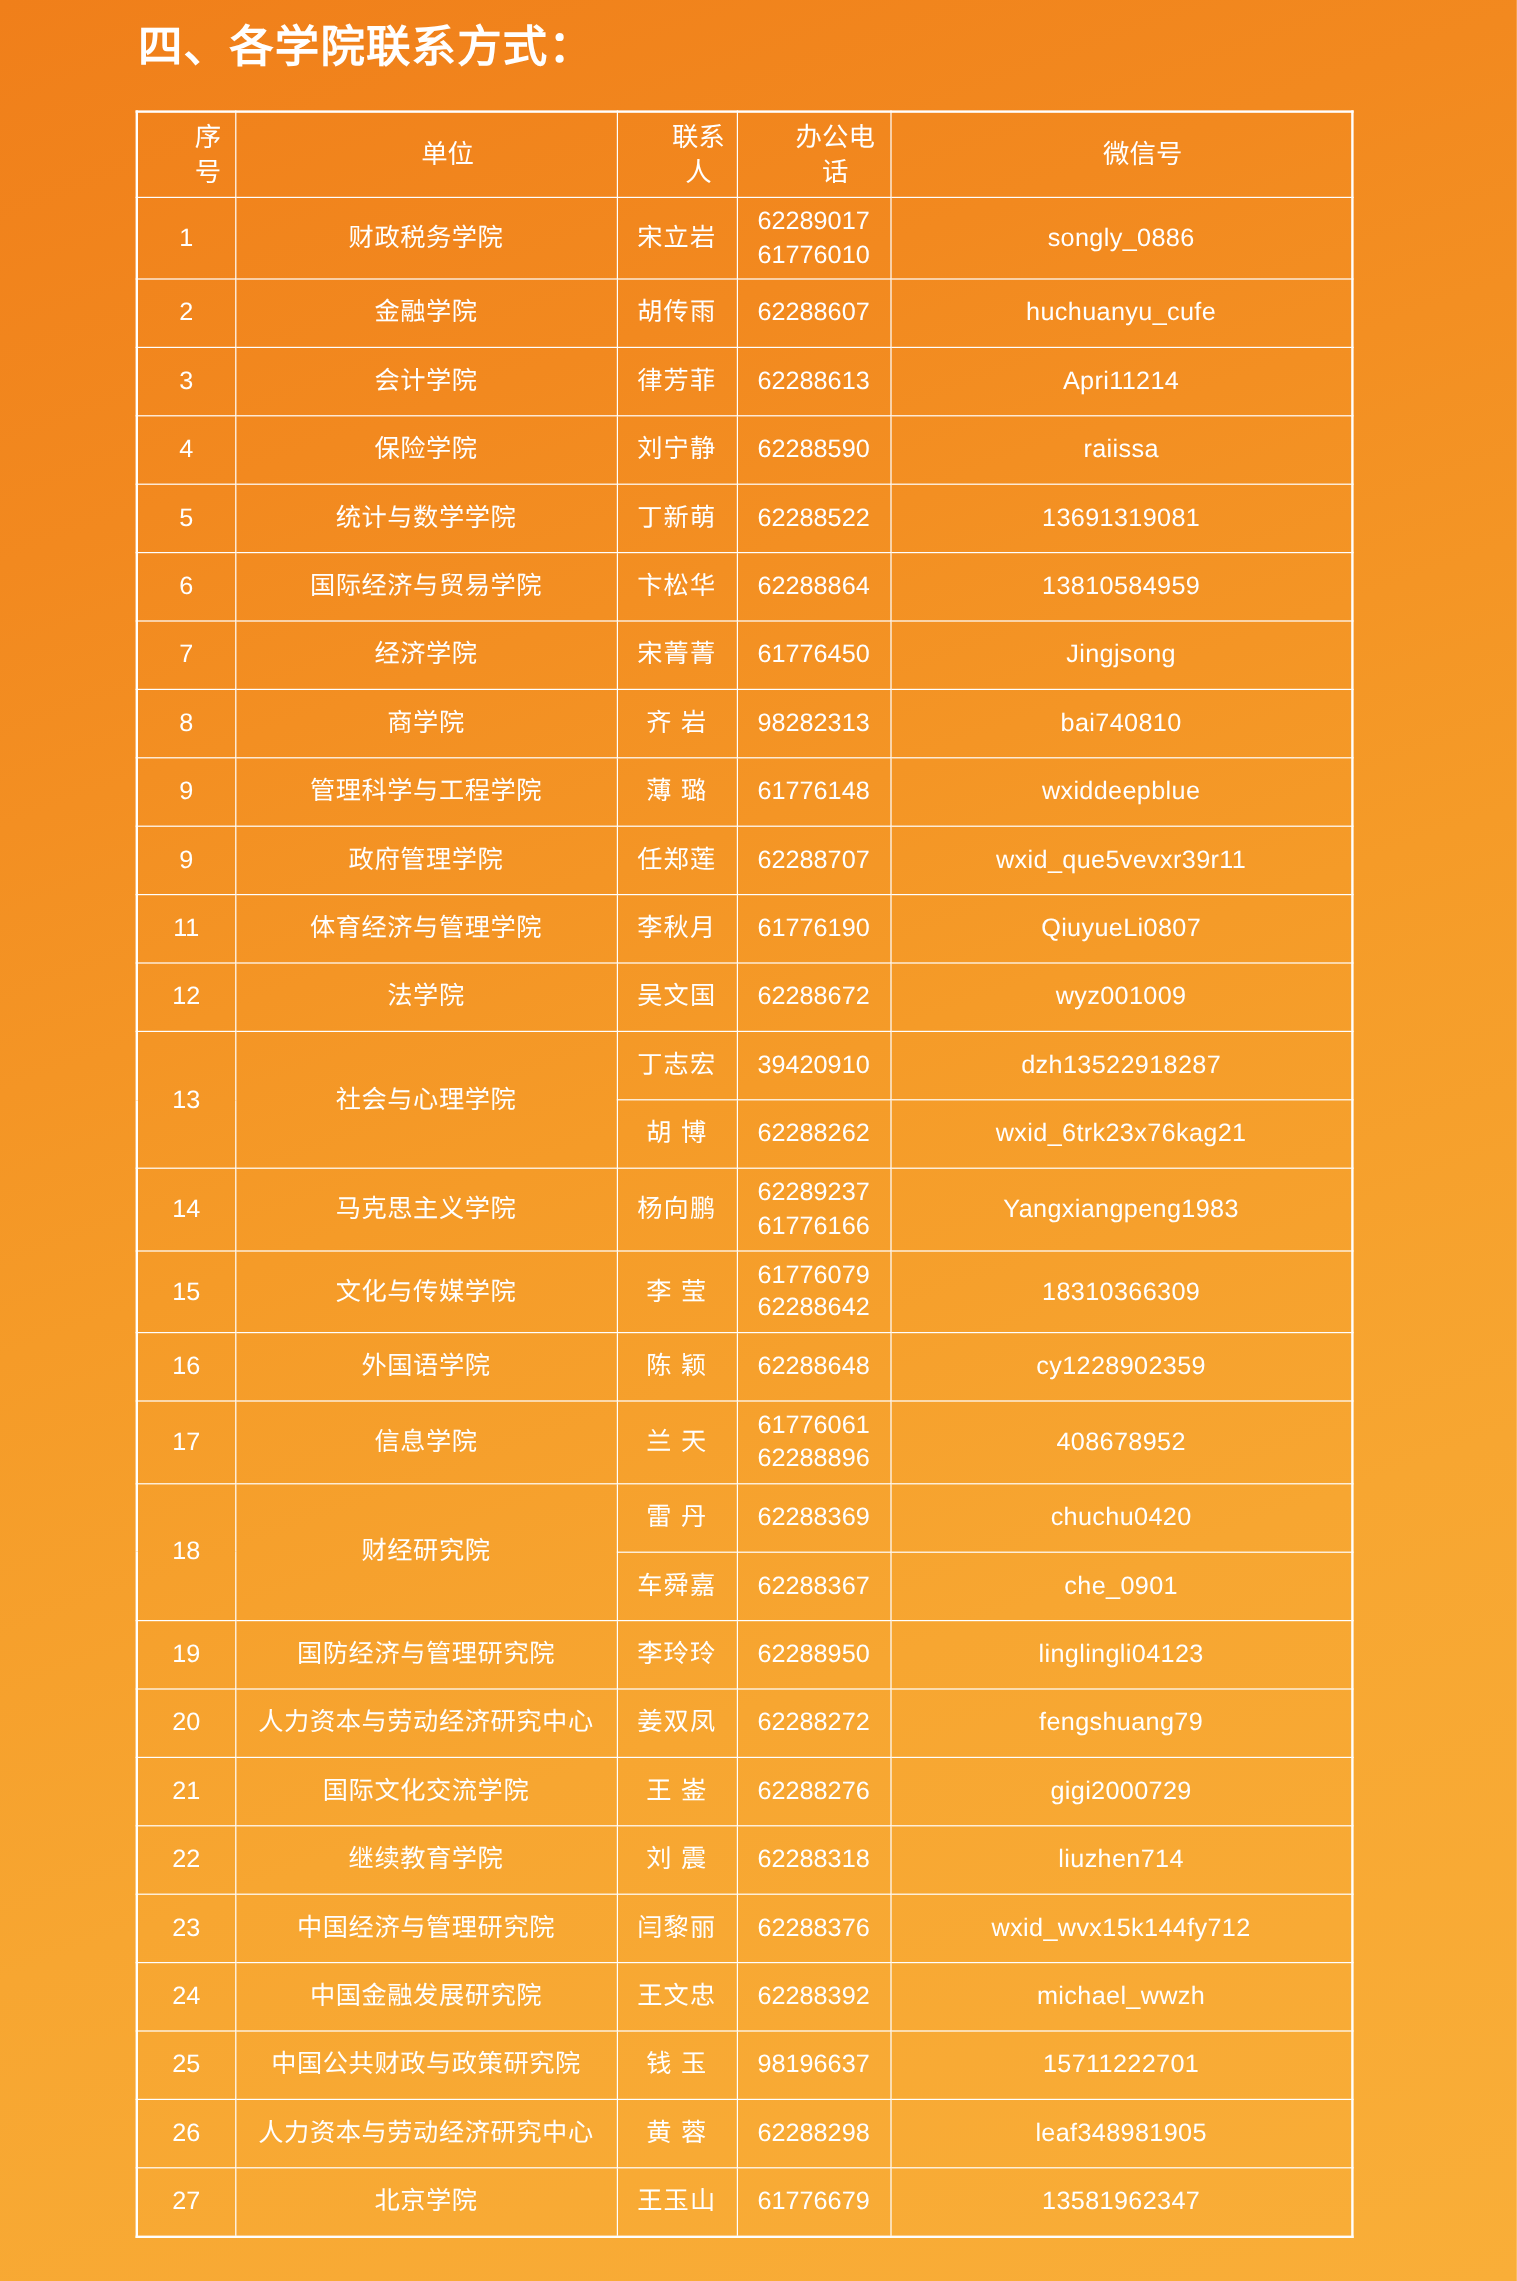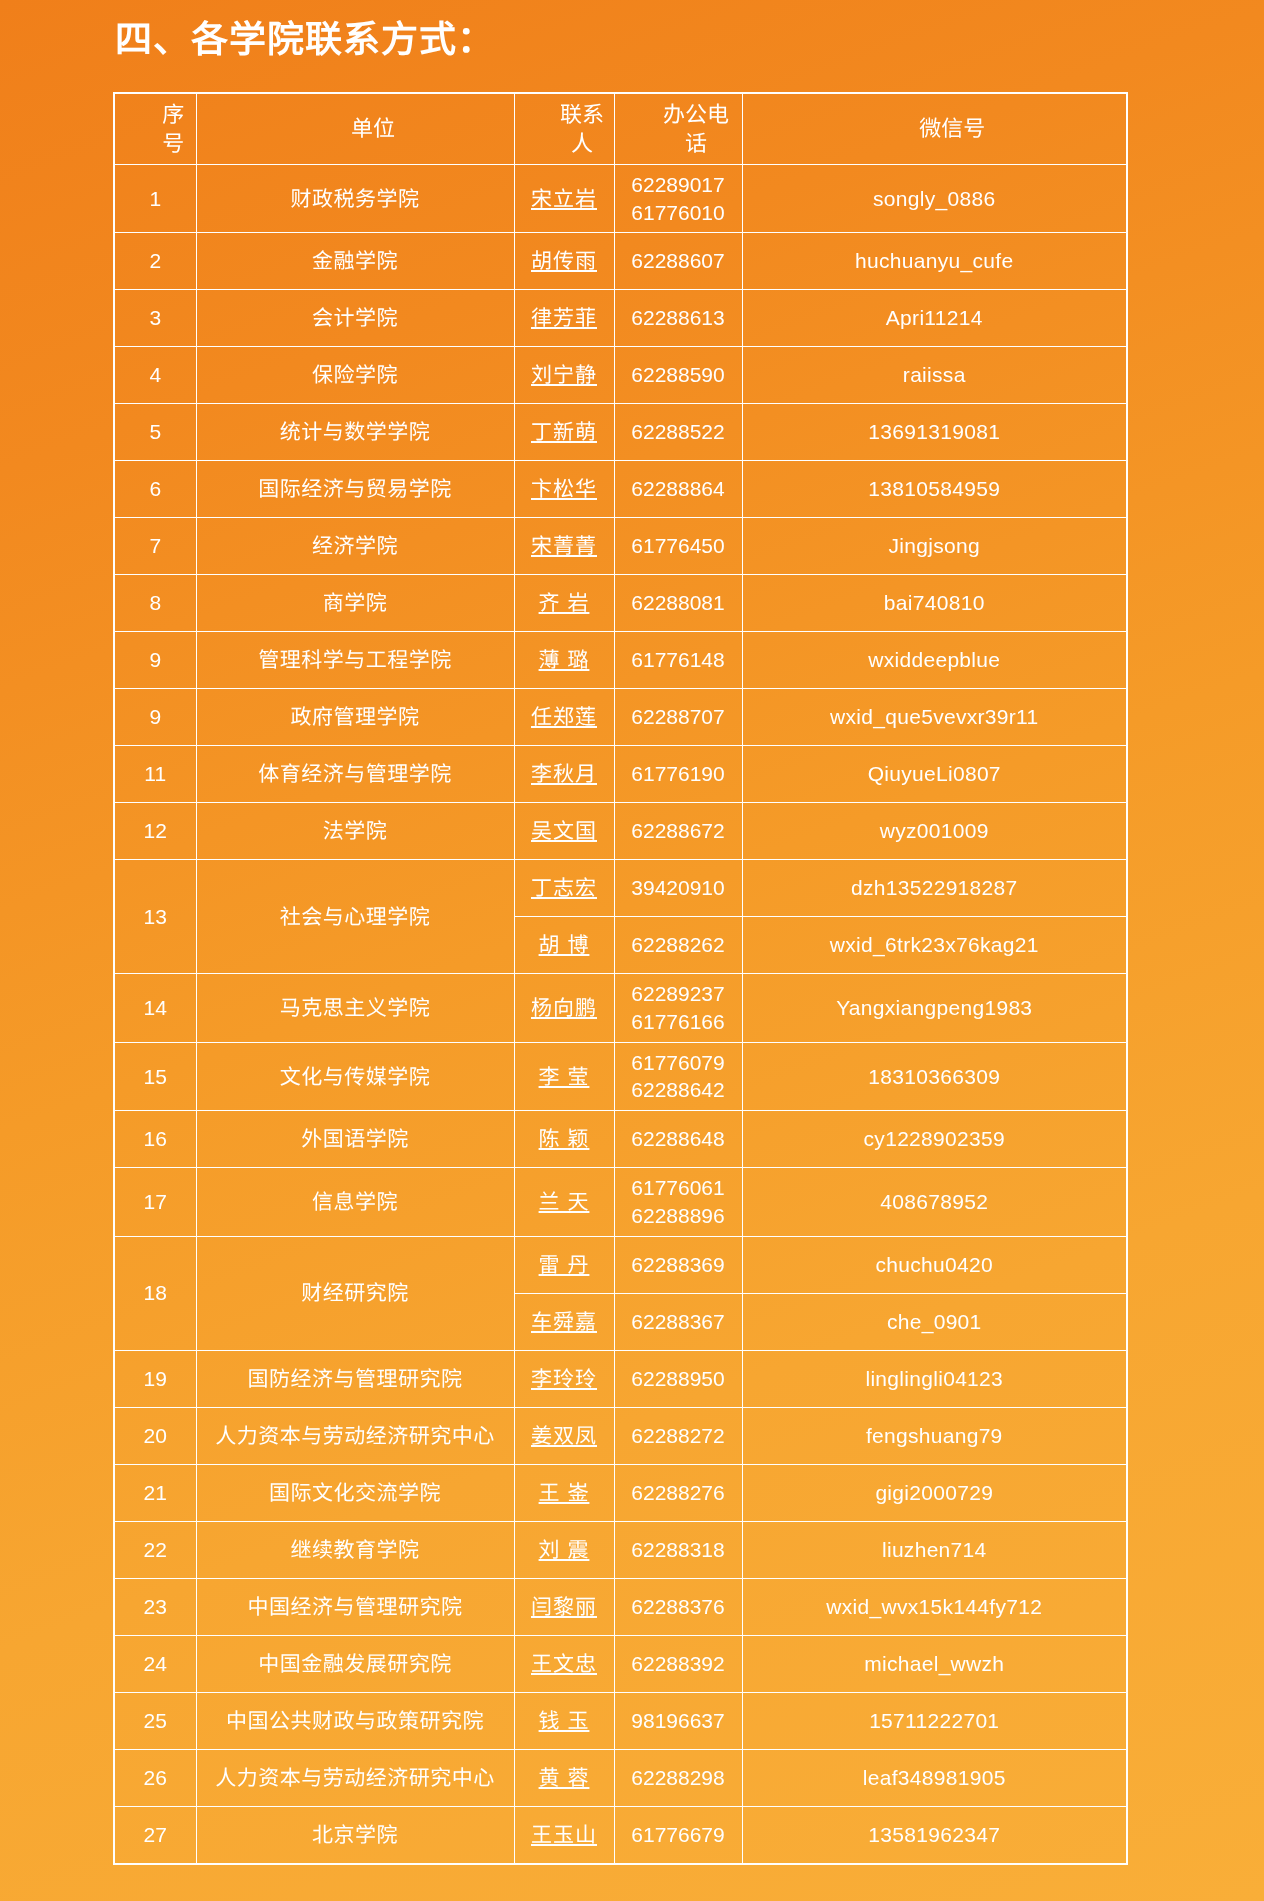--- a/index.html
+++ b/index.html
@@ -55,21 +55,21 @@
     font-size: 21px;
     height: 44px;
   }
   .col-idx { width: 82px; }
   .col-unit { width: 318px; }
   .col-person { width: 100px; }
   .col-phone { width: 128px; }
   .col-wechat { width: 385px; }
   .cell-multiline { white-space: pre-line; }
   .unit-text { letter-spacing: 0.5px; }
-  .person-text { letter-spacing: 1px; text-decoration: underline; }
+  .person-text { letter-spacing: 1px; }
   .wechat-text { letter-spacing: 0.3px; }
 </style>
 </head>
 <body>
 
 <div class="page">
 
   <h1 class="heading">四、各学院联系方式：</h1>
 
   <table class="contacts">
@@ -137,21 +137,21 @@
           <td>7</td>
           <td class="unit-text">经济学院</td>
           <td class="person-text">宋菁菁</td>
           <td class="cell-multiline">61776450</td>
           <td class="wechat-text">Jingjsong</td>
         </tr>
         <tr>
           <td>8</td>
           <td class="unit-text">商学院</td>
           <td class="person-text">齐 岩</td>
-          <td class="cell-multiline">62288081</td>
+          <td class="cell-multiline">98282313</td>
           <td class="wechat-text">bai740810</td>
         </tr>
         <tr>
           <td>9</td>
           <td class="unit-text">管理科学与工程学院</td>
           <td class="person-text">薄 璐</td>
           <td class="cell-multiline">61776148</td>
           <td class="wechat-text">wxiddeepblue</td>
         </tr>
         <tr>

